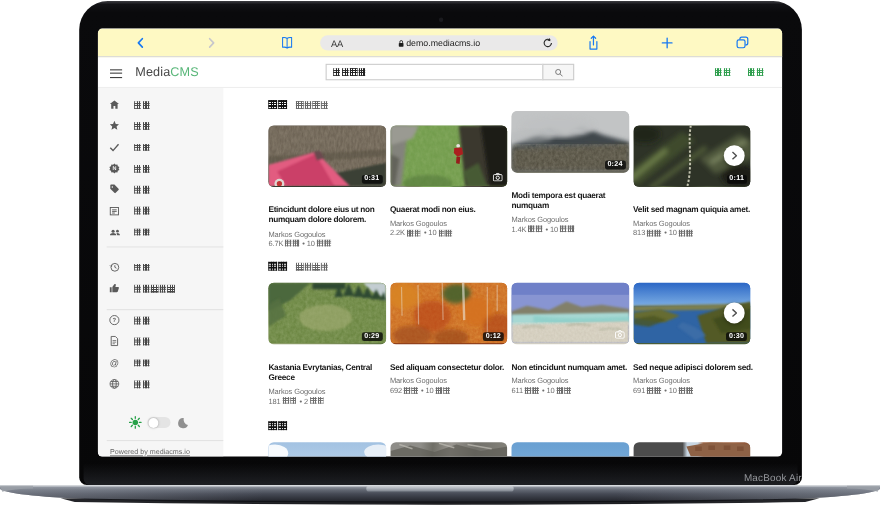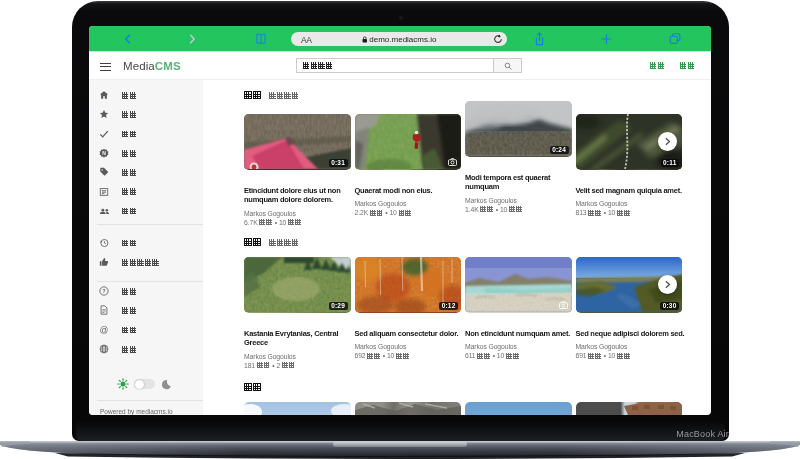--- a/index.html
+++ b/index.html
@@ -6,31 +6,31 @@
 html,body{width:800px;height:459px;background:#fff;font-family:"Liberation Sans",sans-serif;overflow:hidden}
 #wrap{position:relative;width:800px;height:459px}
 #lid{position:absolute;left:72px;top:1px;width:657px;height:440px;background:linear-gradient(180deg,#3c3c40 0,#131316 3px,#0a0a0c 10px,#070708 100%);border-radius:26px 26px 7px 7px}
 #cam{position:absolute;left:327px;top:15px;width:4px;height:4px;border-radius:50%;background:#1a1a1e}
 #mba{position:absolute;left:0;right:0;top:427.5px;text-align:right;font-size:9px;color:#96989d;letter-spacing:.2px}
 #scr{position:absolute;left:17px;top:25px;width:622px;height:389px;background:#fff;border-radius:4px;overflow:hidden}
 
 .z{display:inline-block;width:.85em;height:.9em;vertical-align:-.09em;margin-right:.16em;background:repeating-linear-gradient(0deg,currentColor 0 1px,transparent 1px 2.2px),repeating-linear-gradient(90deg,currentColor 0 1px,transparent 1px 2.2px)}
 i{font-style:normal}
 
-#tb{position:absolute;left:0;top:0;width:674px;height:26px;background:#22c55e;border-bottom:1px solid #dadada}
+#tb{position:absolute;left:0;top:0;width:674px;height:26px;background:#fef9c3;border-bottom:1px solid #dadada}
 .ic{position:absolute;top:0;height:26px;display:flex;align-items:center;justify-content:center}
 #pill{position:absolute;left:202px;top:5.5px;width:216px;height:14.5px;background:#eae9e9;border-radius:7px;color:#222}
 #pill .aa{position:absolute;left:10px;top:3px;font-size:8.5px;color:#3a3a3a;letter-spacing:-.3px}
 #pill .url{position:absolute;left:0;right:0;top:3.2px;text-align:center;font-size:8px;color:#1c1c1c}
 
 #hd{position:absolute;left:0;top:27px;width:622px;height:27px;background:#fff;border-bottom:1px solid #eee}
 #burger{position:absolute;left:11px;top:10px;width:11px;height:7.5px;border-top:1.4px solid #404040;border-bottom:1.4px solid #404040}
 #burger:before{content:"";display:block;margin-top:1.65px;height:1.4px;background:#404040}
 #logo{position:absolute;left:34px;top:6.5px;font-size:11.5px;color:#474747;letter-spacing:.1px}
-#logo b{color:#58b678;font-weight:700}
+#logo b{color:#58b678;font-weight:400}
 #sin{position:absolute;left:207px;top:5px;width:198px;height:15px;border:1px solid #ccc;background:#fff;font-size:7.5px;color:#222;line-height:13px;padding-left:6px}
 #sbtn{position:absolute;left:404px;top:5px;width:29px;height:15px;border:1px solid #ccc;background:#f6f6f6}
 .grn{color:#2f9e4e}
 #lgn{position:absolute;left:561px;top:8px;font-size:7.5px}
 #reg{position:absolute;left:591px;top:8px;font-size:7.5px}
 
 #sb{position:absolute;left:0;top:54px;width:114px;height:335px;background:#f6f6f6;font-size:7.5px;color:#474747}
 .si{position:absolute;left:0;width:114px;height:10px}
 .si svg{position:absolute;left:10px;top:0}
 .si .t{position:absolute;left:33px;top:1px}

